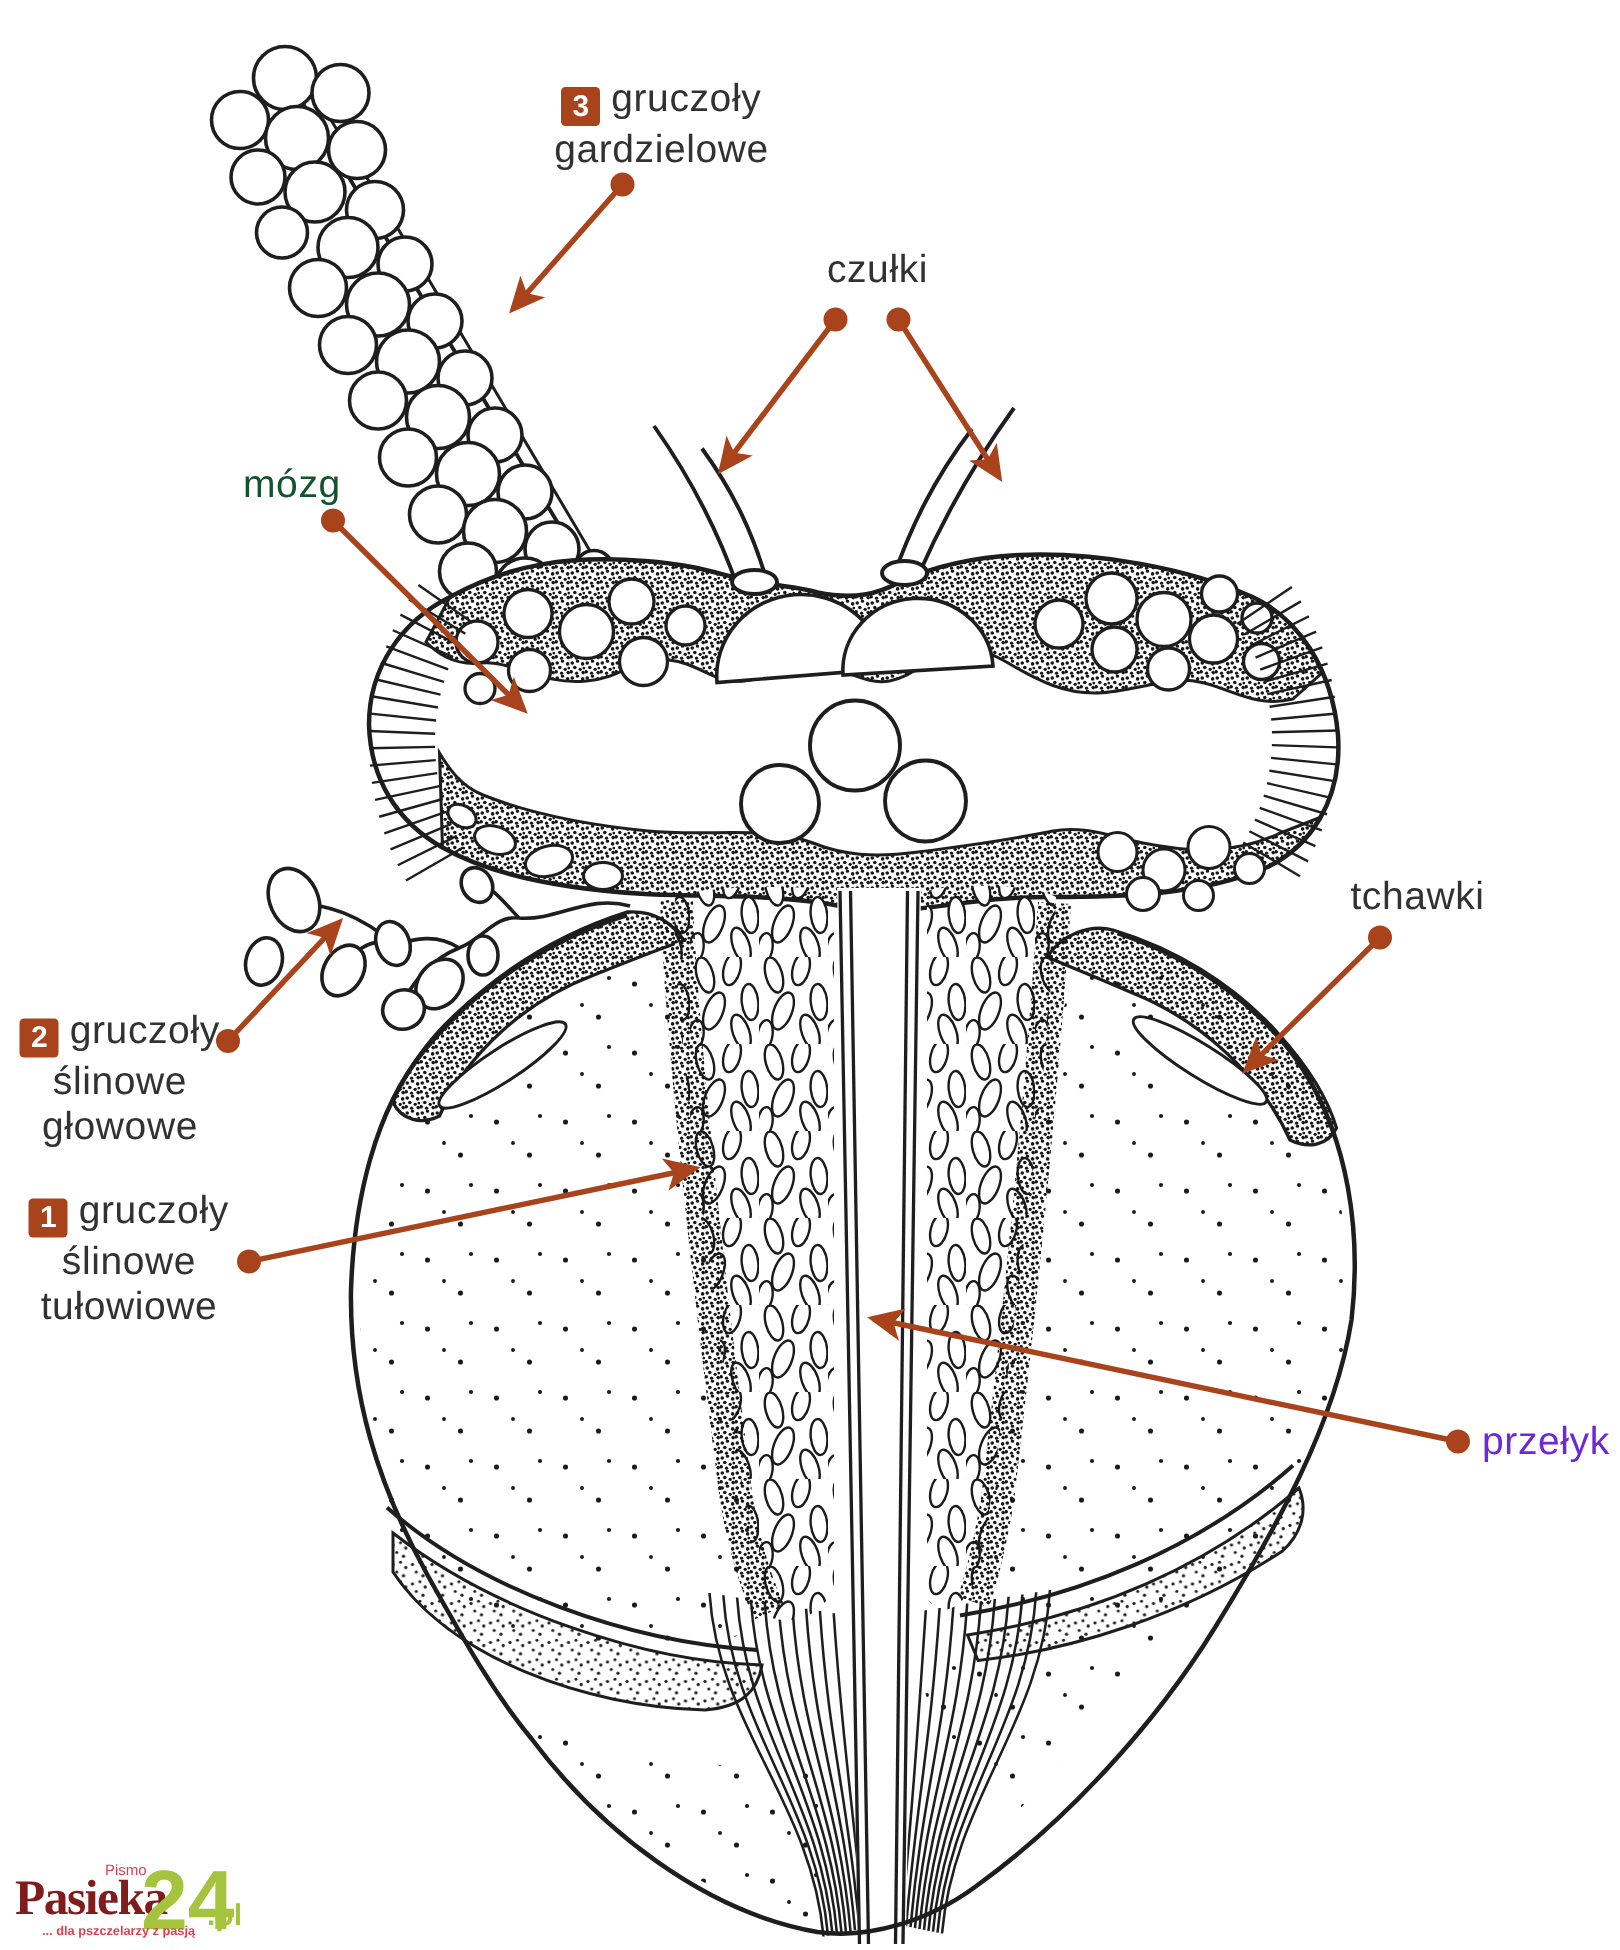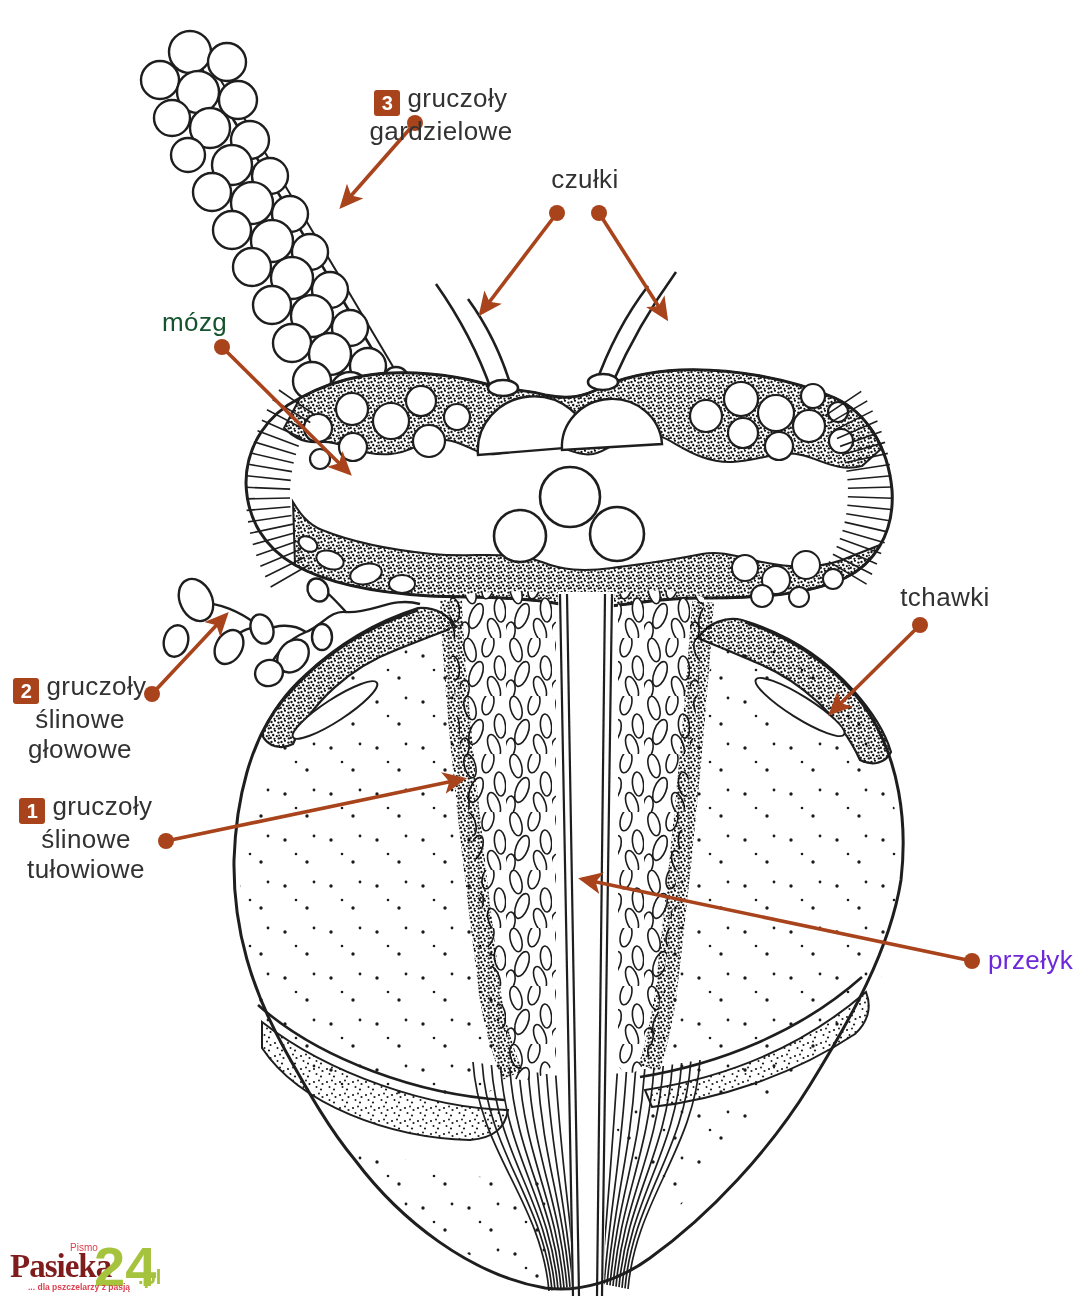--- a/index.html
+++ b/index.html
@@ -337,21 +337,21 @@
         <circle cx="920" cy="625" r="8" stroke="none"></circle>
     <line x1="152" y1="694" x2="226" y2="615" marker-end="url(#ah)"></line>
         <circle cx="152" cy="694" r="8" stroke="none"></circle>
     <line x1="166" y1="841" x2="463" y2="779" marker-end="url(#ah)"></line>
         <circle cx="166" cy="841" r="8" stroke="none"></circle>
     <line x1="972" y1="961" x2="582" y2="879" marker-end="url(#ah)"></line>
         <circle cx="972" cy="961" r="8" stroke="none"></circle>
   </g>
 </svg>
 
-<div class="lbl center" style="left: 352px; top: 50px; width: 178px; color: rgb(50, 50, 50); margin-top: 33px;">
+<div class="lbl center" style="left: 352px; top: 50px; width: 178px; color: rgb(50, 50, 50);">
   <div><span class="badge" style="background: rgb(168, 67, 27);">3</span><span>gruczoły</span></div>
   <div>gardzielowe</div>
 </div>
 
 <div class="lbl center" style="left: 500px; top: 164px; width: 170px; color: rgb(50, 50, 50);">czułki</div>
 
 <div class="lbl" style="left: 162px; top: 307px; color: #14532d;">mózg</div>
 
 <div class="lbl center" style="left: 880px; top: 582px; width: 130px; color: rgb(50, 50, 50);">tchawki</div>
 

